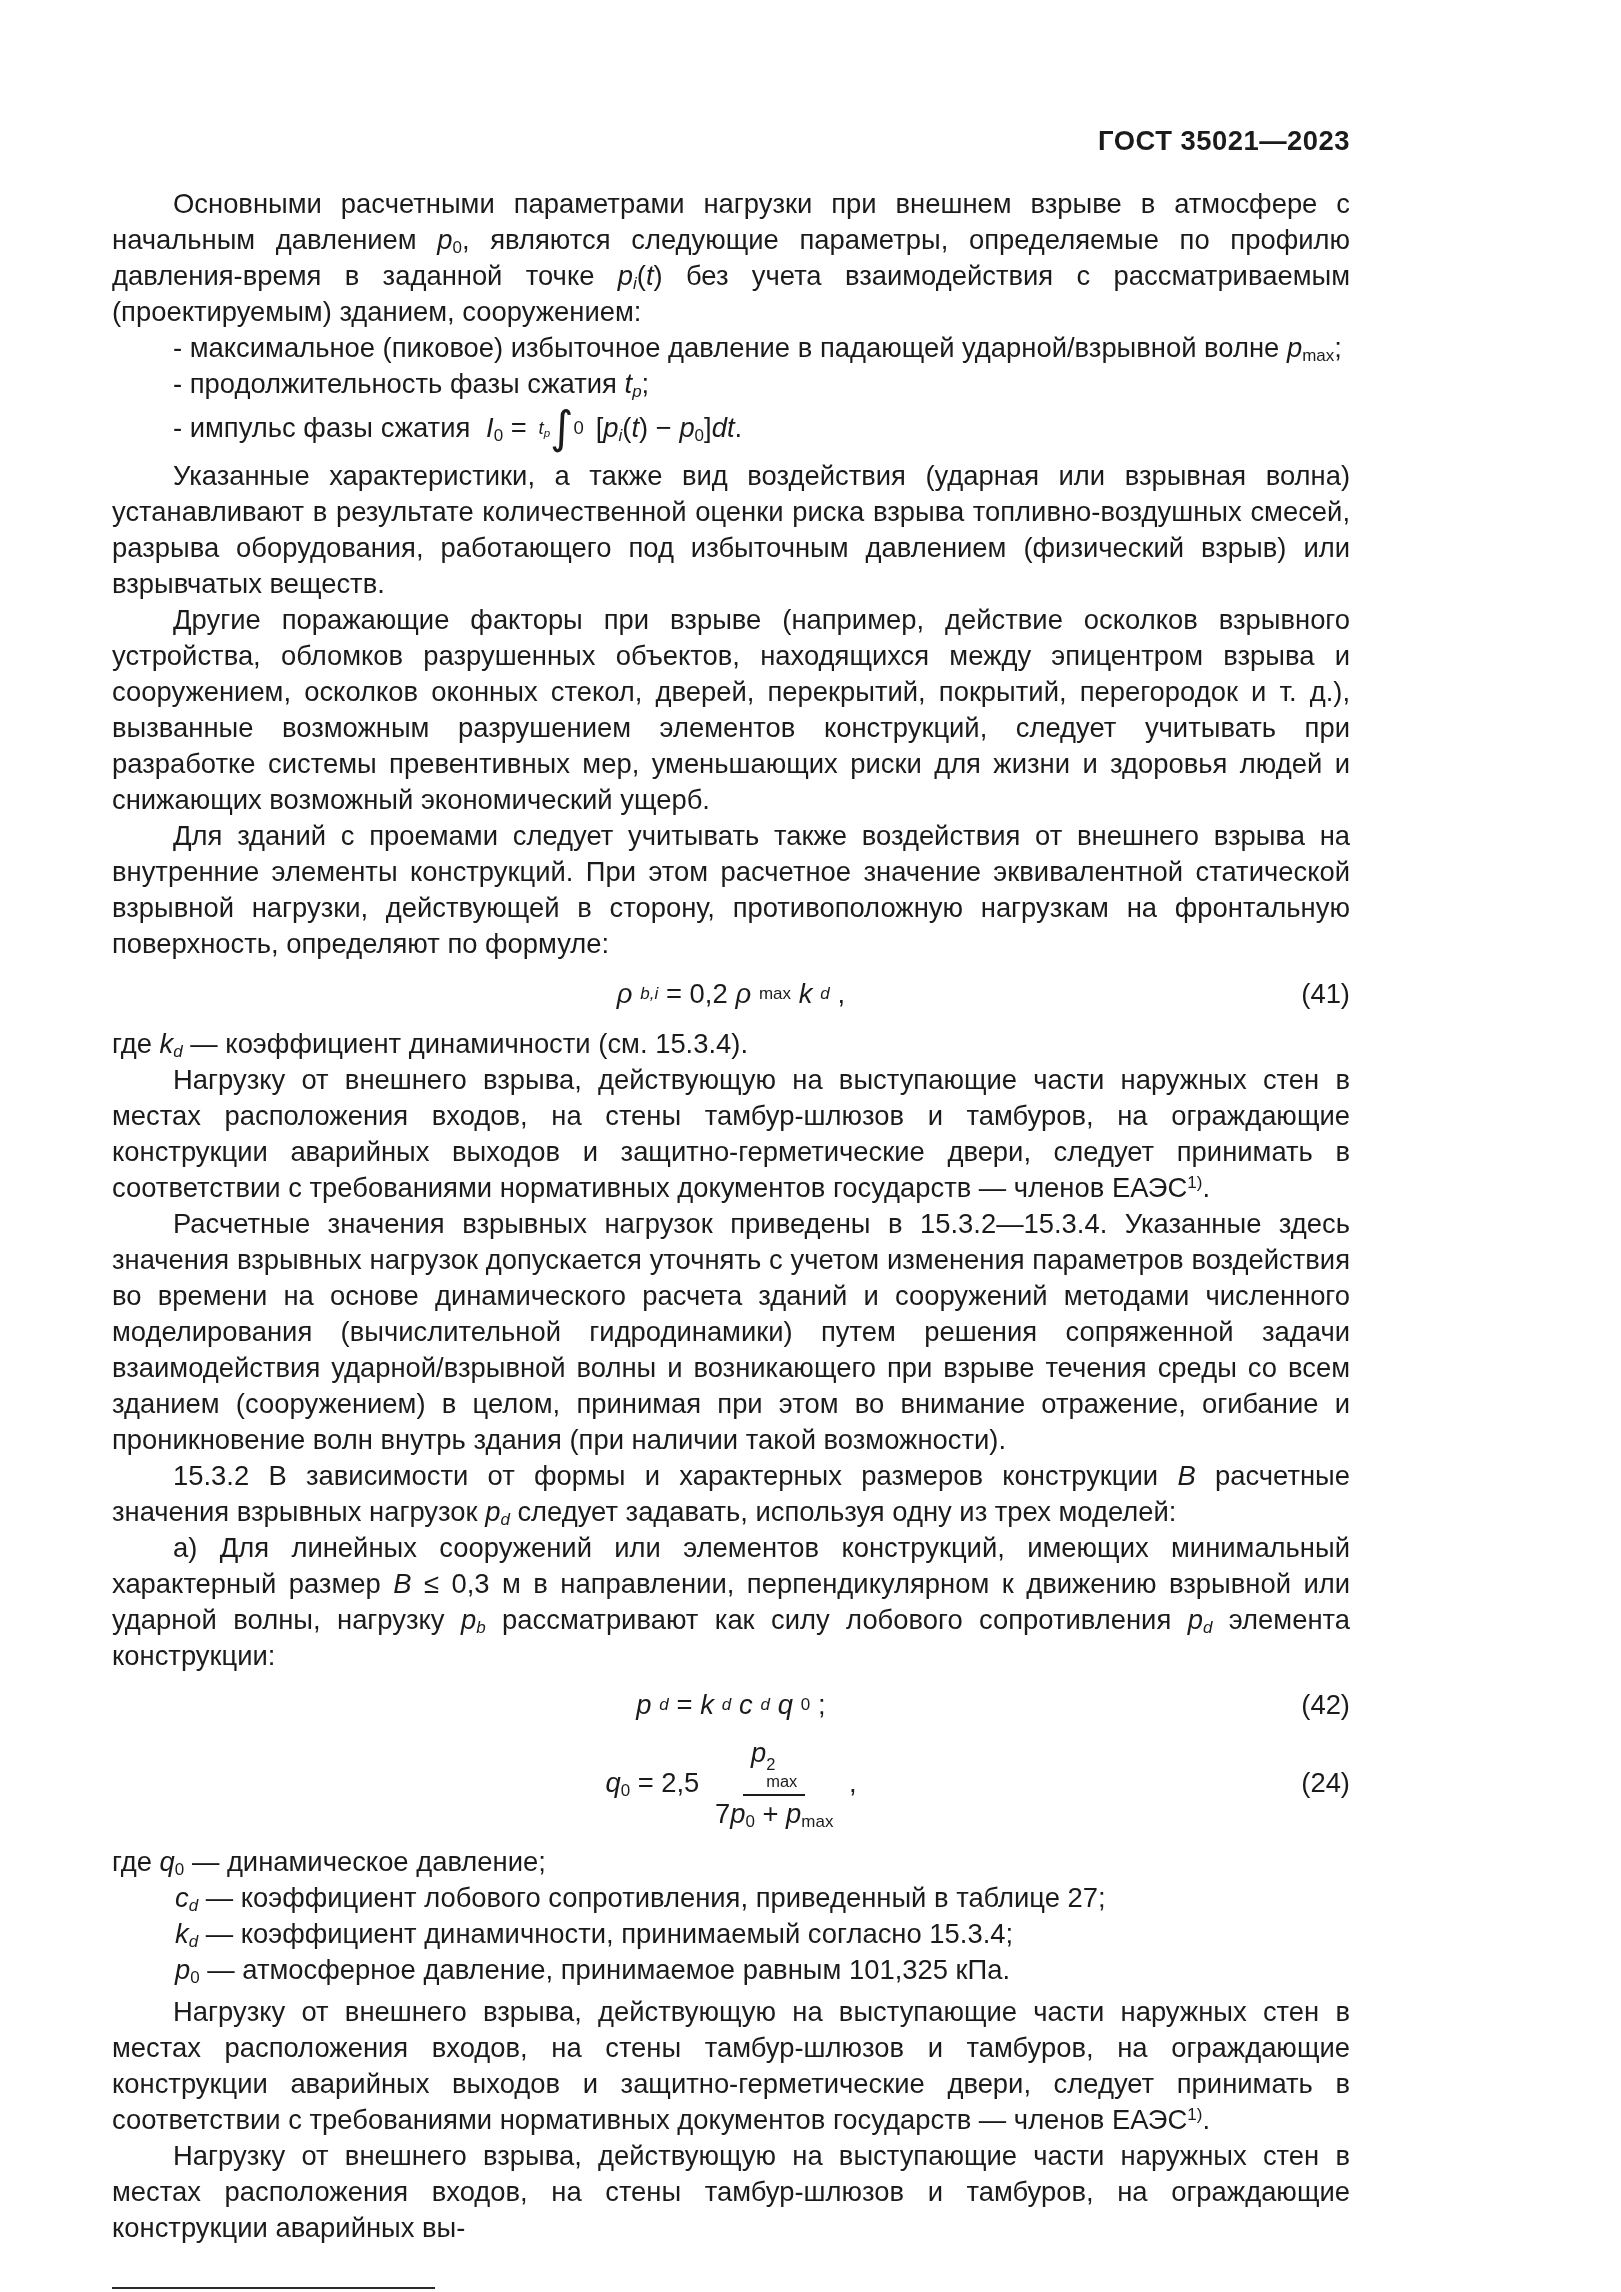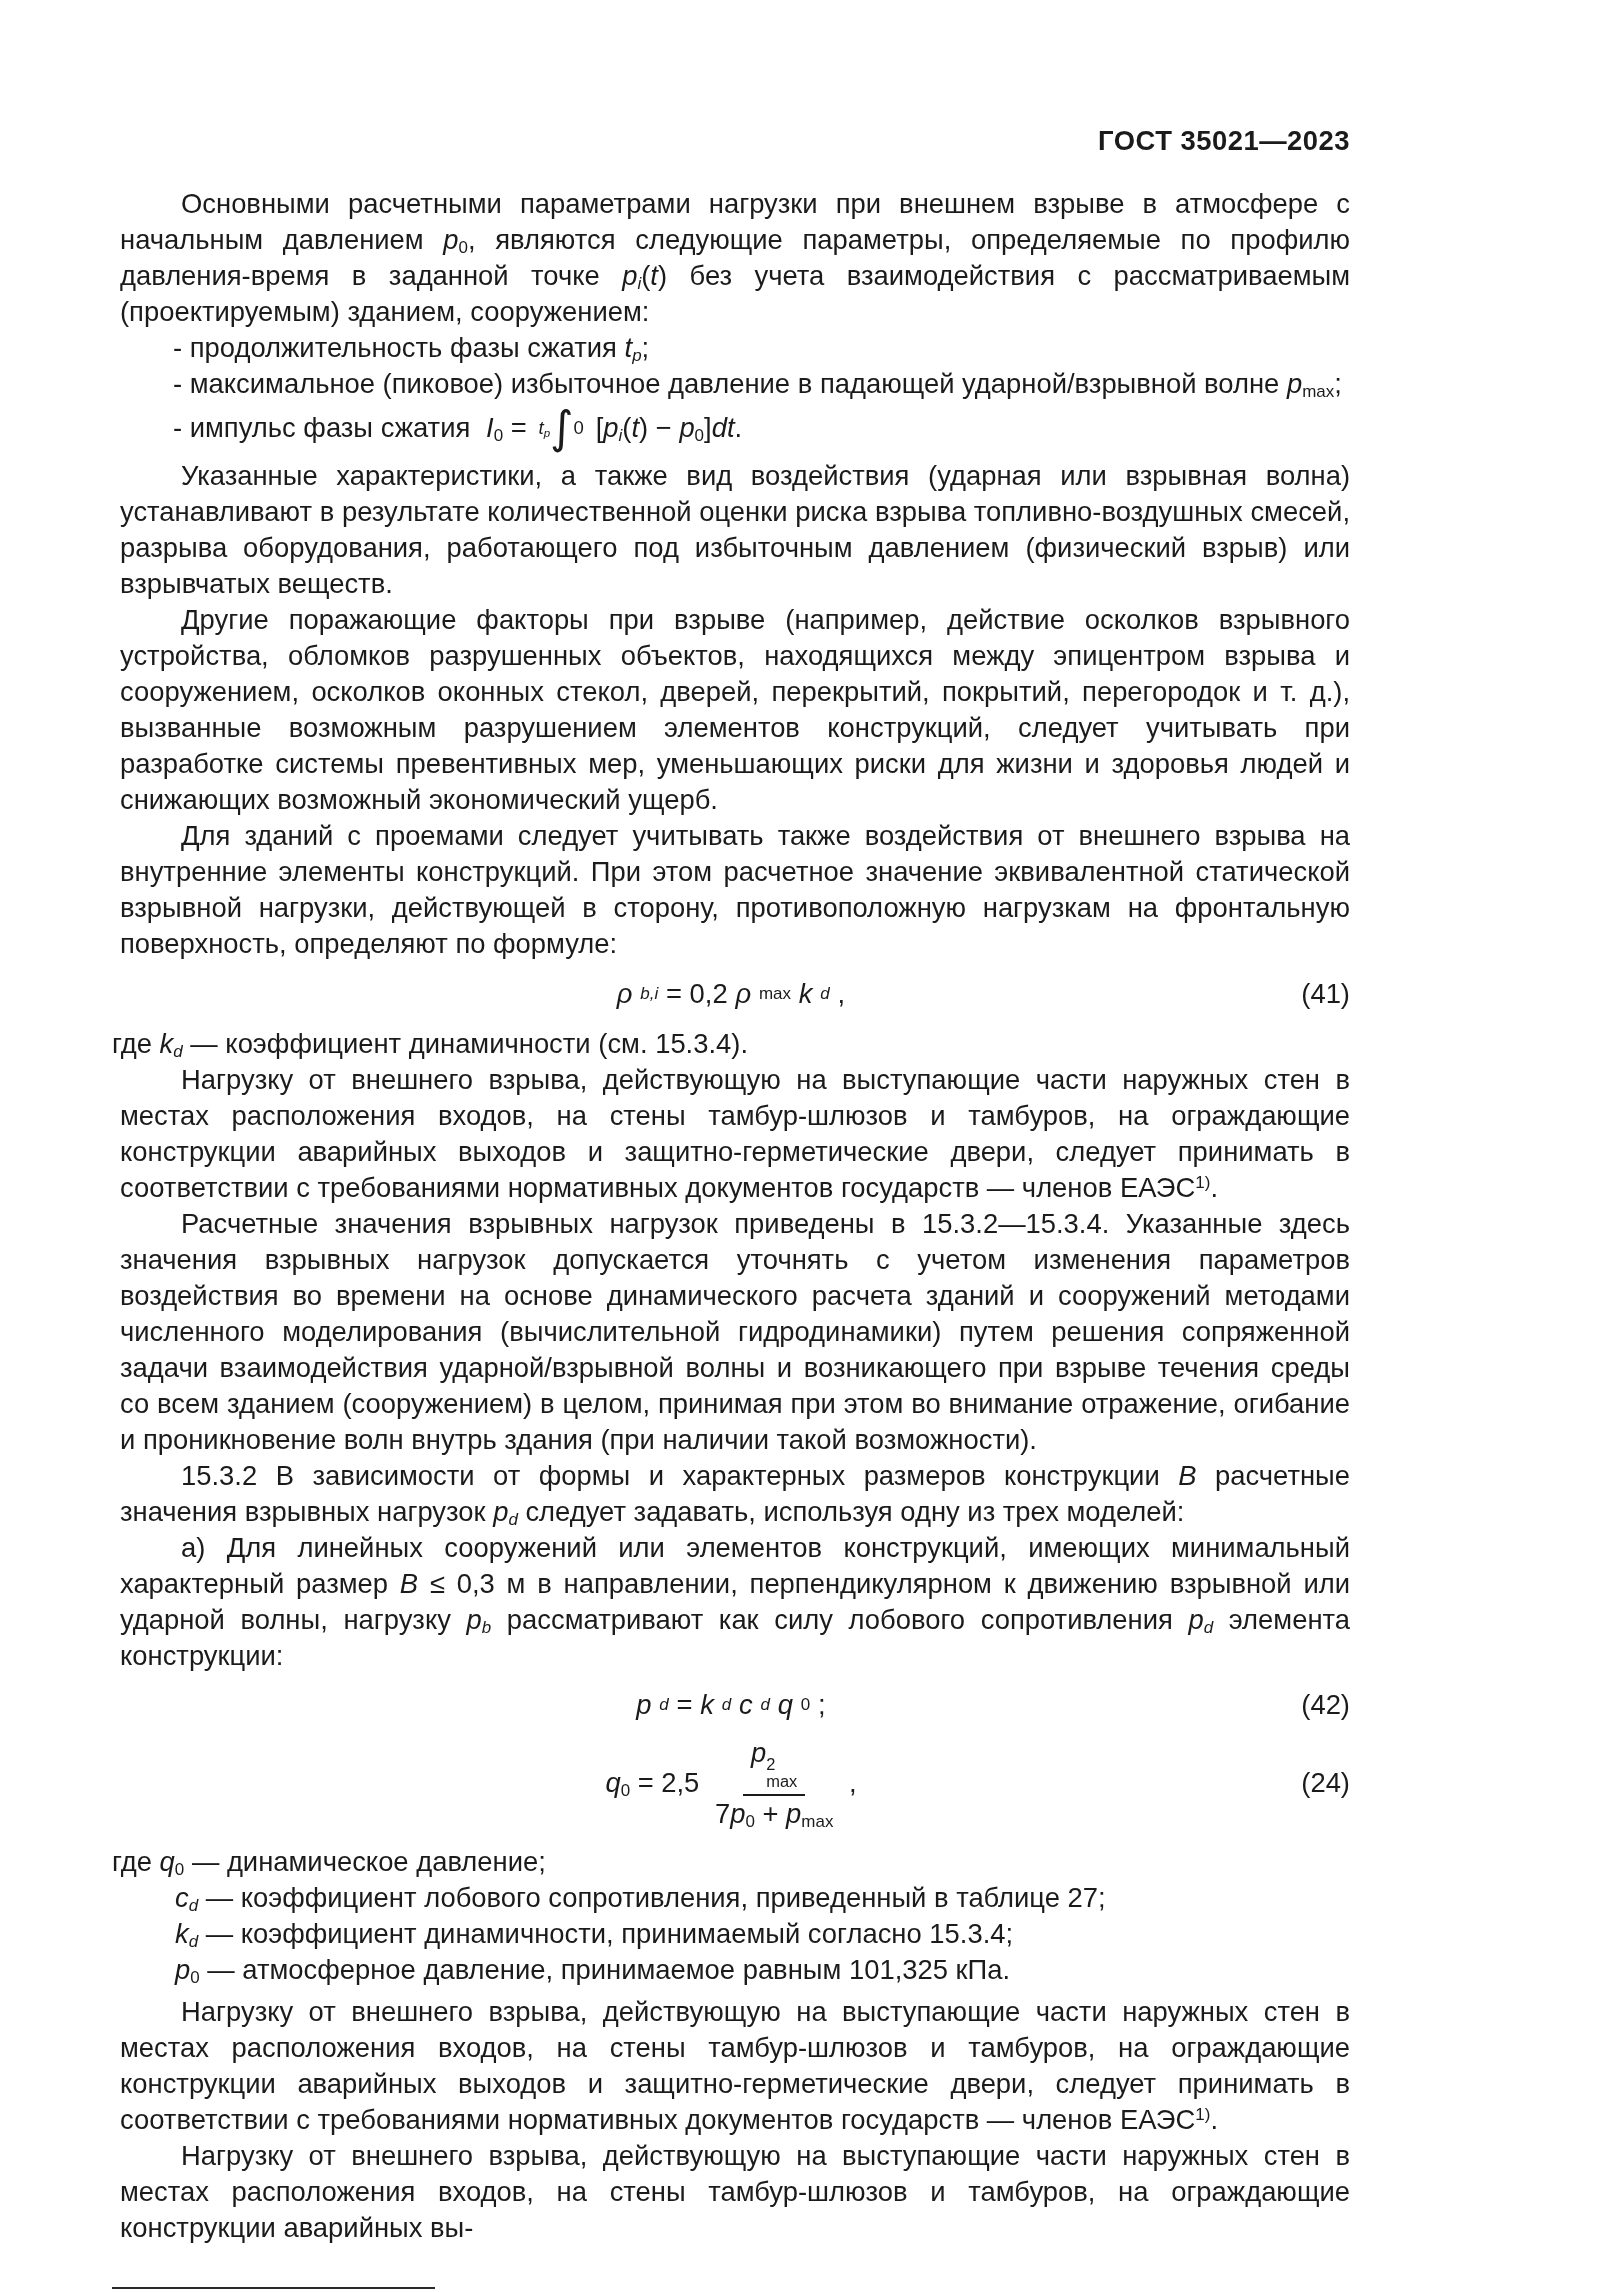--- a/index.html
+++ b/index.html
@@ -21,21 +21,21 @@
     font-weight: bold;
     font-size: 27.4px;
     margin-bottom: 29px;
     letter-spacing: 0.5px;
   }
   .text p, .text .pline {
     font-size: 27.4px;
     line-height: 36px;
     text-align: justify;
   }
-  .indent { text-indent: 61px; margin-left: 8px; }
+  .indent { text-indent: 61px; }
   .it { font-style: italic; }
   sub, sup { font-size: 0.62em; line-height: 0; }
   sub { vertical-align: -0.25em; }
   sup { vertical-align: 0.55em; }
 
   
   .list-item { text-indent: 61px; font-size: 27.4px; line-height: 36px; text-align: left; }
 
   
   .impulse-row {
@@ -111,22 +111,22 @@
 <body>
 
 <div class="page">
 
   <div class="doc-header">ГОСТ 35021—2023</div>
 
   <div class="text">
 
     <p class="indent">Основными расчетными параметрами нагрузки при внешнем взрыве в атмосфере с начальным давлением <span class="it">p</span><sub>0</sub>, являются следующие параметры, определяемые по профилю давления-время в заданной точке <span class="it">p</span><sub class="it">i</sub>(<span class="it">t</span>) без учета взаимодействия с рассматриваемым (проектируемым) зданием, сооружением:</p>
 
+    <div class="list-item">- максимальное (пиковое) избыточное давление в падающей ударной/взрывной волне <span class="it">p</span><sub>max</sub>;</div>
     <div class="list-item">- продолжительность фазы сжатия <span class="it">t</span><sub class="it">p</sub>;</div>
-    <div class="list-item">- максимальное (пиковое) избыточное давление в падающей ударной/взрывной волне <span class="it">p</span><sub>max</sub>;</div>
 
     <div class="impulse-row">
       <span>- импульс фазы сжатия</span>
       <span class="impulse-formula">
         <span><span class="it">I</span><sub>0</sub> =</span>
         <span class="intgrp">
           <span class="lim"><span class="it">t</span><sub class="it">p</sub></span>
           <span class="int">∫</span>
           <span class="lim">0</span>
         </span>

